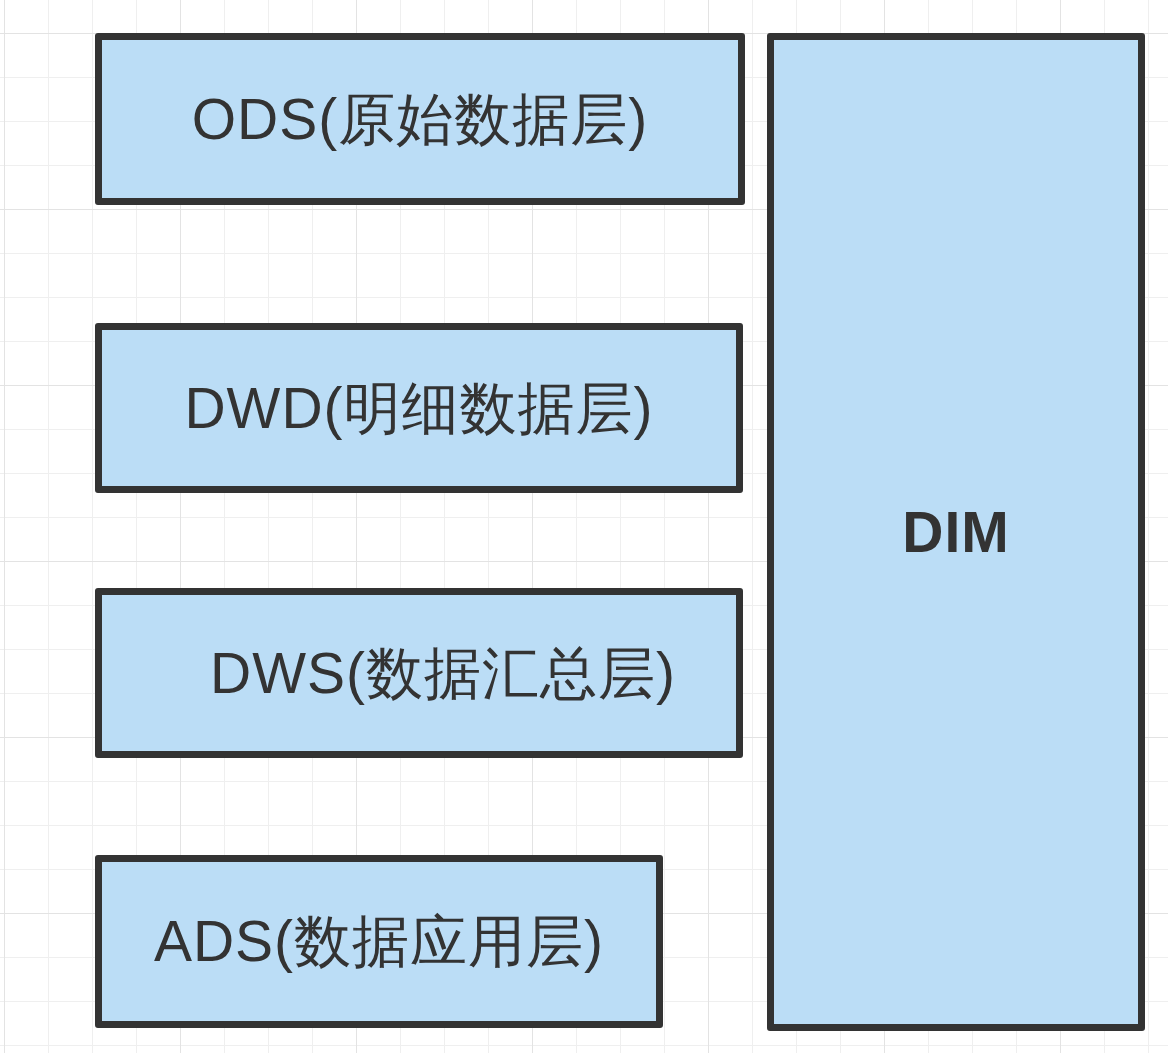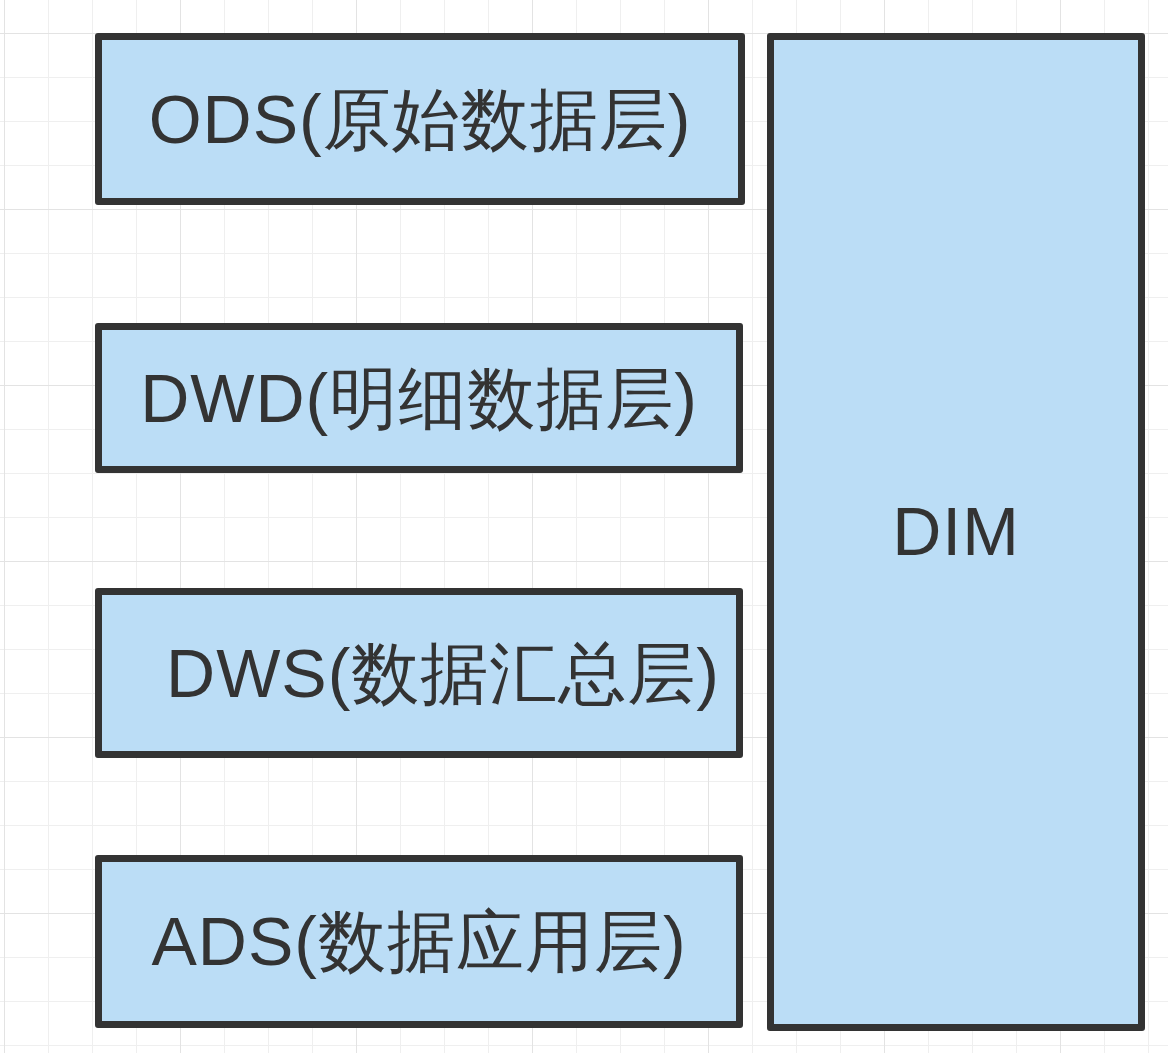--- a/index.html
+++ b/index.html
@@ -29,32 +29,32 @@
   }
   .shape{
     position:absolute;
     background:var(--box-fill);
     border:7px solid var(--box-border);
     border-radius:3px;
     display:flex;align-items:center;justify-content:center;
     color:var(--text-color);
   }
   .shape .lbl{
-    font-size:68px;
+    font-size:57px;
     line-height:1.3;
     letter-spacing:1px;
     white-space:nowrap;
     text-align:right;
     color:var(--text-color);
   }
   .box-ods{left:95px;top:33px;width:650px;height:172px;}
-  .box-dwd{left:95px;top:323px;width:648px;height:150px;}
+  .box-dwd{left:95px;top:323px;width:648px;height:170px;}
   .box-dws{left:95px;top:588px;width:648px;height:170px;padding-left:48px;}
-  .box-ads{left:95px;top:855px;width:648px;height:173px;}
-  .box-dim{left:767px;top:33px;width:378px;height:998px;flex-direction:column;}
+  .box-ads{left:95px;top:855px;width:568px;height:173px;}
+  .box-dim{left:767px;top:33px;width:378px;height:998px;flex-direction:column;font-weight:bold;}
   .box-dim .lbl{line-height:1.35;}
 </style>
 </head>
 <body>
 
 <div class="canvas">
 
   <div class="shape box-ods">
     <span class="lbl">ODS(原始数据层)</span>
   </div>

